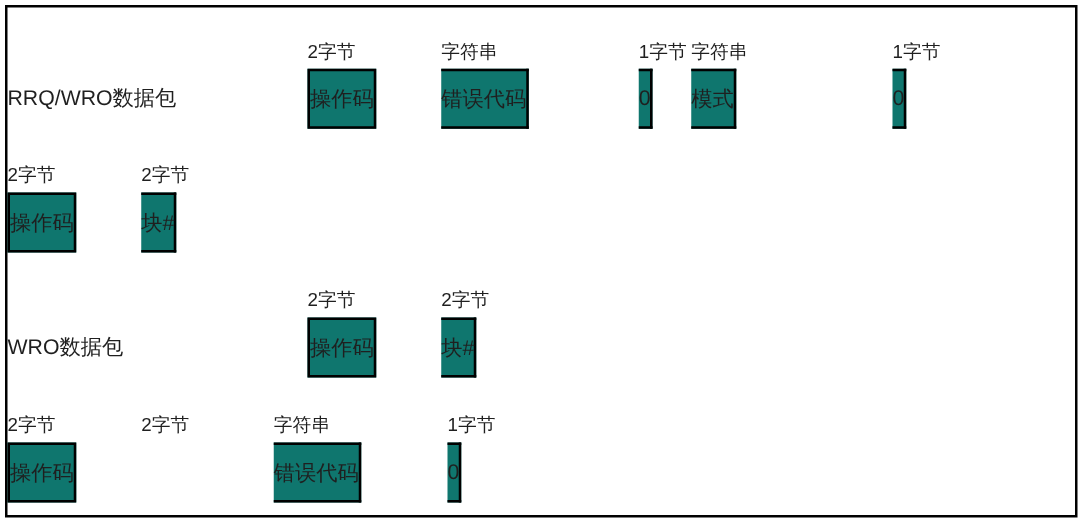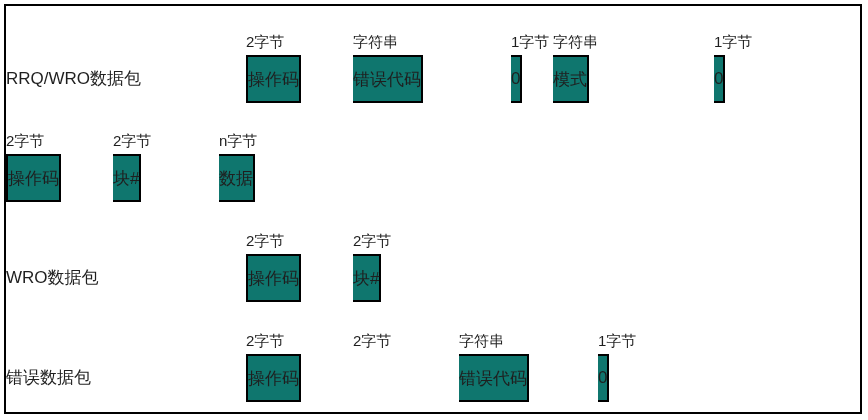--- a/index.html
+++ b/index.html
@@ -105,43 +105,38 @@
   <div class="packet-row" style="top: 122px;">
     <div class="fields">
         <div class="field" style="width: 107px;">
           <div class="f-header">2字节</div>
           <div class="f-box">操作码</div>
         </div>
         <div class="field" style="width: 106px;">
           <div class="f-header">2字节</div>
           <div class="f-box">块#</div>
         </div>
-        <div class="field" style="width: 147px;">
-          <div class="f-header">n字节</div>
-          <div class="f-box">数据</div>
-        </div>
       </div>
   </div>
 
   <div class="packet-row" style="top: 222px;">
     <div class="row-label">WRO数据包</div>
     <div class="fields">
         <div class="field" style="width: 107px;">
           <div class="f-header">2字节</div>
           <div class="f-box">操作码</div>
         </div>
         <div class="field" style="width: 106px;">
           <div class="f-header">2字节</div>
           <div class="f-box">块#</div>
         </div>
       </div>
   </div>
 
   <div class="packet-row" style="top: 322px;">
-    <div class="row-label">错误数据包</div>
     <div class="fields">
         <div class="field" style="width: 107px;">
           <div class="f-header">2字节</div>
           <div class="f-box">操作码</div>
         </div>
         <div class="field" style="width: 106px;">
           <div class="f-header">2字节</div>
         </div>
         <div class="field" style="width: 139px;">
           <div class="f-header">字符串</div>

